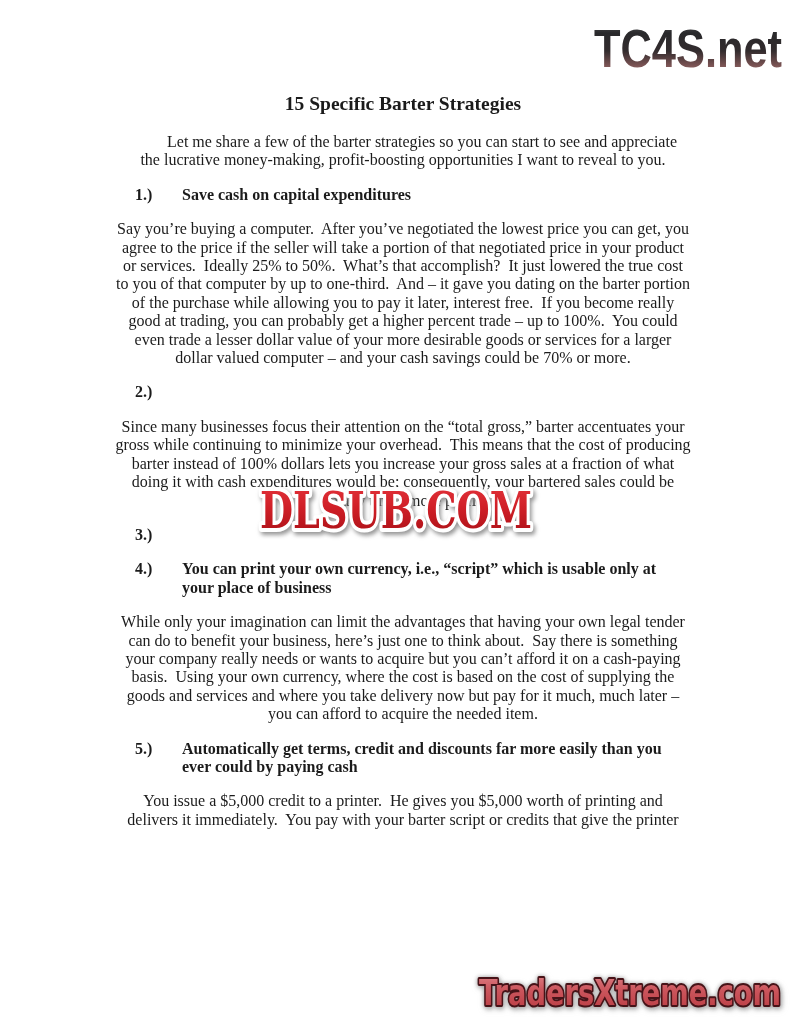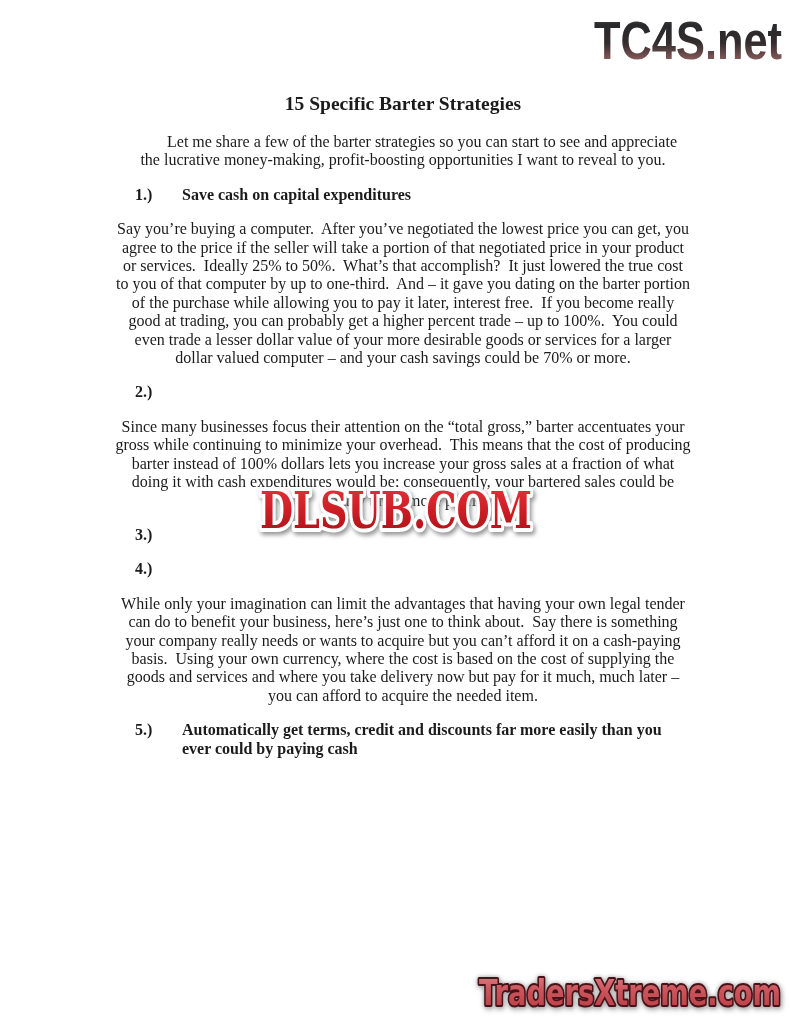--- a/index.html
+++ b/index.html
@@ -31,21 +31,21 @@
   .item-heading {
     display: flex;
     font-weight: bold;
     font-size: 16px;
     line-height: 18.4px;
     margin: 16px 0 0 0;
     padding-left: 20px;
   }
   .item-num { flex: 0 0 47px; }
   .item-label { flex: 1; white-space: pre-wrap; }
-  .header-logo { position: absolute; top: 14px; right: 5px; }
+  .header-logo { position: absolute; top: 22px; right: 5px; }
   .watermark {
     position: absolute;
     left: 250px;
     top: 482px;
     filter: drop-shadow(2px 3px 2px rgba(125,125,125,0.8));
   }
   .footer-logo {
     position: absolute;
     top: 970px;
     right: 3px;
@@ -86,33 +86,37 @@
 barter instead of 100% dollars lets you increase your gross sales at a fraction of what
 doing it with cash expenditures would be; consequently, your bartered sales could be
 many times more profi</p>
 
     <div class="item-heading">
       <span class="item-num">3.)</span>
     </div>
 
     <div class="item-heading">
       <span class="item-num">4.)</span>
+      <span class="item-label">You can print your own currency, i.e., “script” which is usable only at
+your place of business</span>
     </div>
     <p class="para">While only your imagination can limit the advantages that having your own legal tender
 can do to benefit your business, here’s just one to think about.  Say there is something
 your company really needs or wants to acquire but you can’t afford it on a cash-paying
 basis.  Using your own currency, where the cost is based on the cost of supplying the
 goods and services and where you take delivery now but pay for it much, much later –
 you can afford to acquire the needed item.</p>
 
     <div class="item-heading">
       <span class="item-num">5.)</span>
       <span class="item-label">Automatically get terms, credit and discounts far more easily than you
 ever could by paying cash</span>
     </div>
+    <p class="para">You issue a $5,000 credit to a printer.  He gives you $5,000 worth of printing and
+delivers it immediately.  You pay with your barter script or credits that give the printer</p>
   </div>
 
   <div class="header-logo">
     <svg width="196" height="52" viewBox="0 0 196 52">
       <defs>
         <linearGradient id="gradTC" x1="0" y1="0" x2="0" y2="1">
           <stop offset="0" stop-color="#6a6a6c"></stop>
           <stop offset="0.25" stop-color="#29292b"></stop>
           <stop offset="0.55" stop-color="#332c2e"></stop>
           <stop offset="0.8" stop-color="#7d5555"></stop>

